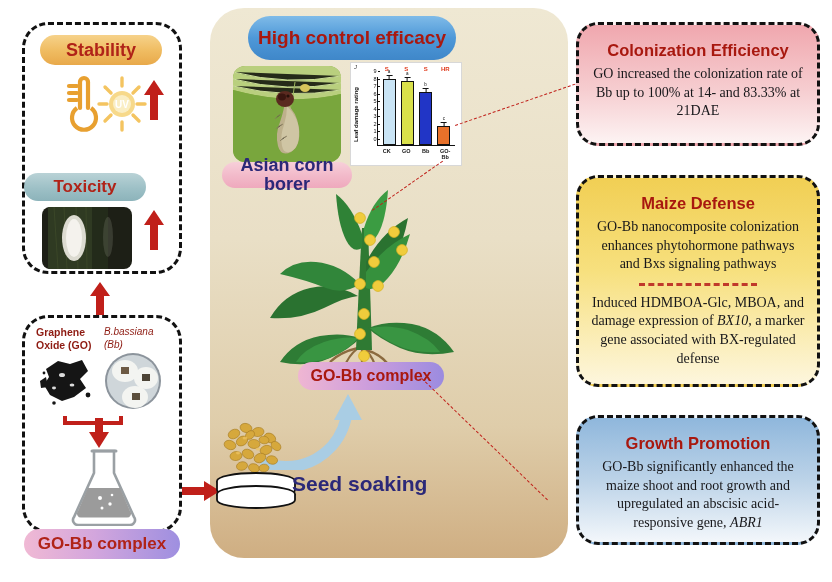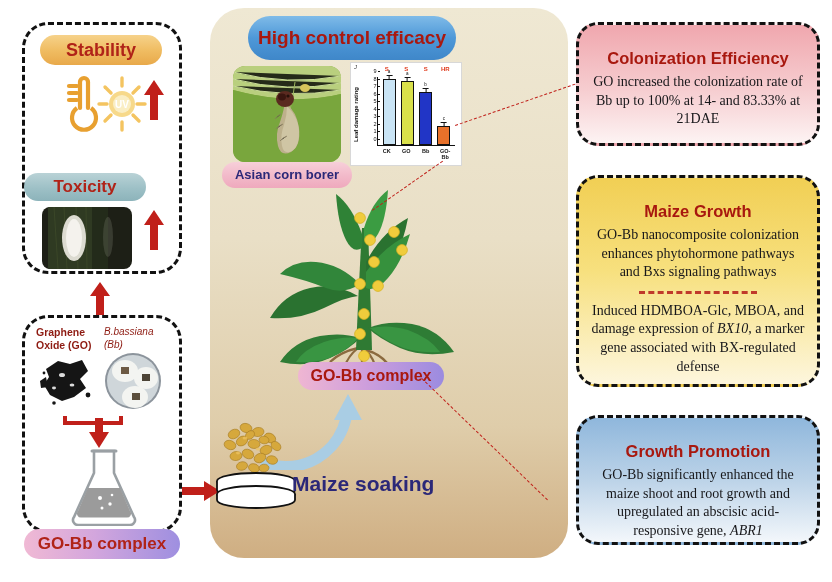--- a/index.html
+++ b/index.html
@@ -44,21 +44,21 @@
 
   
   #center-panel{left:210px;top:8px;width:358px;height:550px;border-radius:34px;
       background:linear-gradient(180deg,#efe8d3 0%,#e9dfc6 42%,#dfcdaa 76%,#cfae82 100%);}
   #pill-efficacy{left:248px;top:16px;width:208px;height:44px;
       background:linear-gradient(180deg,#7fbbe8 0%,#4e98d8 50%,#3f87c9 100%);
       color:#a9180f;font-size:19px;}
   #img-borer{left:233px;top:66px;width:108px;height:96px;border-radius:12px;overflow:hidden;}
   #pill-borer{left:222px;top:162px;width:130px;height:26px;
       background:linear-gradient(180deg,#f7cfd9 0%,#f2b9c9 55%,#efa9bd 100%);
-      color:#2b2878;font-size:13px;}
+      color:#2b2878;font-size:18px;}
 
   
   #chart{left:350px;top:62px;width:110px;height:102px;background:#fff;border:1px solid #d8d8d8;}
   #chart .panel-letter{position:absolute;left:3px;top:1px;font-size:6px;font-style:italic;color:#444;}
   #chart .plotbox{position:absolute;left:26px;top:14px;right:6px;bottom:19px;
       border-left:1.2px solid #111;border-bottom:1.2px solid #111;}
   #chart .ylab{position:absolute;left:-1px;top:18px;width:12px;height:66px;
       writing-mode:vertical-rl;transform:rotate(180deg);
       font-size:6px;font-weight:bold;color:#111;display:flex;align-items:center;justify-content:center;}
   #chart .ytick{position:absolute;right:100%;transform:translateY(-50%);
@@ -84,21 +84,21 @@
       background:linear-gradient(90deg,#efb6d2 0%,#cf9fdc 45%,#9b8be0 100%);
       color:#a9180f;font-size:16px;}
   #curved-arrow{left:258px;top:390px;width:130px;height:80px;}
   #seeds{left:220px;top:418px;width:70px;height:58px;}
   #dish{left:215px;top:472px;width:82px;height:38px;}
   #lbl-seed-soaking{left:292px;top:472px;color:#2b2878;font-size:21px;font-weight:bold;}
 
   
   .rbox{left:576px;box-sizing:border-box;border:3px dashed #111;border-radius:22px;
         padding:8px 12px 10px;text-align:center;}
-  .rbox h3{margin:16px 0 5px;font-size:16.5px;color:#a8180f;font-weight:bold;}
+  .rbox h3{margin:8px 0 5px;font-size:16.5px;color:#a8180f;font-weight:bold;}
   .rbox p{margin:0;font-size:14px;line-height:1.33;color:#17171a;
           font-family:"Liberation Serif",serif;}
   .rbox p i{font-style:italic;}
   #box-colonization{top:22px;width:244px;height:124px;
       background:linear-gradient(180deg,#f0a7ae 0%,#f6cdd0 55%,#fdf3f3 100%);}
   #box-defense{top:175px;width:244px;height:212px;
       background:linear-gradient(180deg,#f1cf54 0%,#f7e07e 45%,#fdf6dd 100%);}
   #box-growth{top:415px;width:244px;height:130px;
       background:linear-gradient(180deg,#8fb7dc 0%,#bcd3e8 50%,#f3f7fb 100%);}
   .divider-dashes{width:118px;height:0;border-top:3px dashed #c0392b;margin:9px auto 8px;}
@@ -421,33 +421,33 @@
 
   <div class="abs" id="dish">
     <svg viewBox="0 0 82 38" width="82" height="38">
       <ellipse cx="41" cy="9" rx="39" ry="8" fill="#ffffff" stroke="#111" stroke-width="1.8"></ellipse>
       <path d="M2 9 v9 a39 8 0 0 0 78 0 V9" fill="#ffffff" stroke="#111" stroke-width="1.8"></path>
       <ellipse cx="41" cy="22" rx="39" ry="8" fill="#ffffff" stroke="#111" stroke-width="1.8"></ellipse>
       <path d="M2 22 v6 a39 8 0 0 0 78 0 V22" fill="#ffffff" stroke="#111" stroke-width="1.8"></path>
     </svg>
   </div>
 
-  <div class="abs" id="lbl-seed-soaking">Maize soaking</div>
+  <div class="abs" id="lbl-seed-soaking">Seed soaking</div>
 
   <div class="conn" style="left:455px;top:125px;width:132px;transform:rotate(-19deg);"></div>
   <div class="conn" style="left:372px;top:210px;width:86px;transform:rotate(-35deg);"></div>
   <div class="conn" style="left:422px;top:378px;width:175px;transform:rotate(44deg);"></div>
 
   <div class="abs rbox" id="box-colonization">
     <h3>Colonization Efficiency</h3>
     <p>GO increased the colonization rate of Bb up to 100% at 14- and 83.33% at 21DAE</p>
   </div>
 
   <div class="abs rbox" id="box-defense">
-    <h3>Maize Growth</h3>
+    <h3>Maize Defense</h3>
     <p>GO-Bb nanocomposite colonization enhances phytohormone pathways and Bxs signaling pathways</p>
     <div class="divider-dashes"></div>
     <p><span>Induced HDMBOA-Glc, MBOA, and damage expression of </span><i>BX10</i><span>, a marker gene associated with BX-regulated defense</span></p>
   </div>
 
   <div class="abs rbox" id="box-growth">
     <h3>Growth Promotion</h3>
     <p><span>GO-Bb significantly enhanced the maize shoot and root growth and upregulated an abscisic acid-responsive gene, </span><i>ABR1</i></p>
   </div>
 

